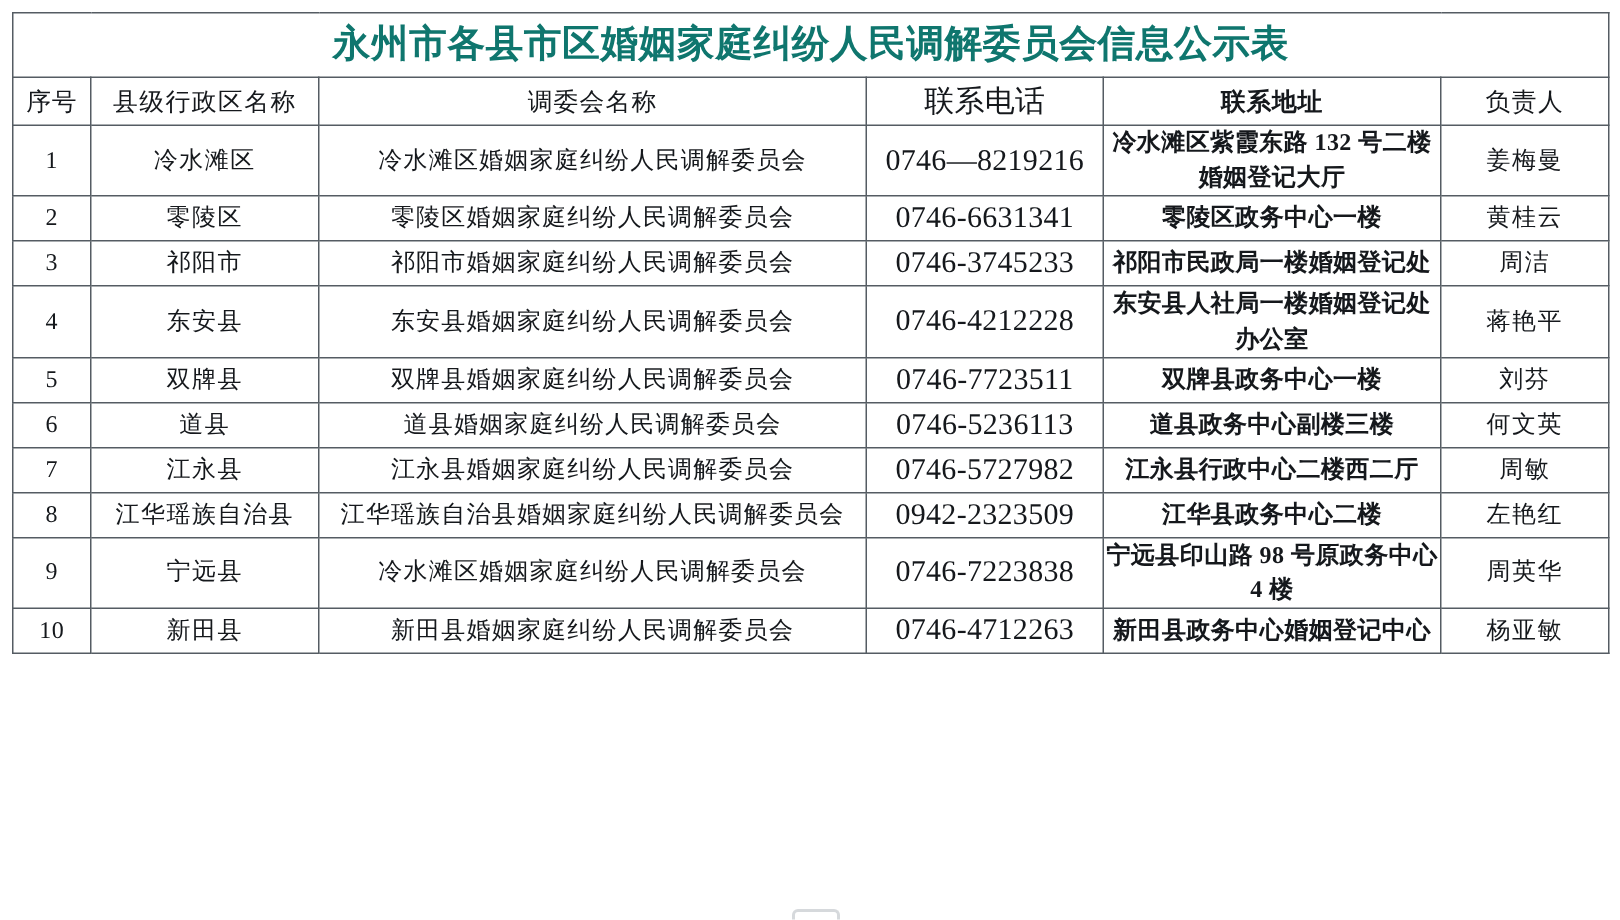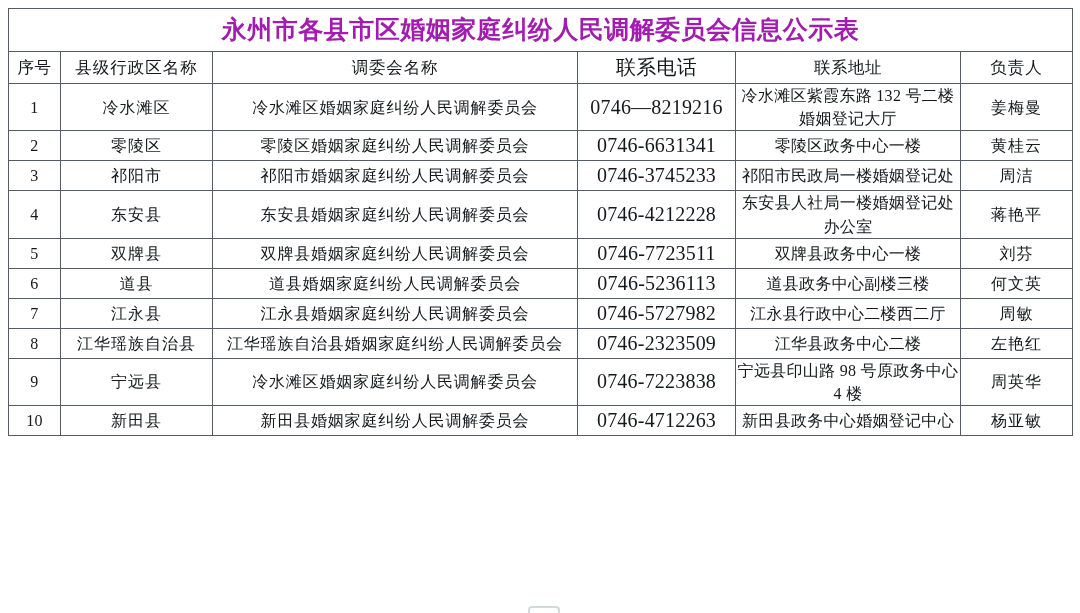--- a/index.html
+++ b/index.html
@@ -48,21 +48,21 @@
     border-right: 1px solid #555c63;
     border-top: 1px solid #555c63;
     border-bottom: 1px solid #2b2f34;
   }
   .title-text {
     font-size: 25px;
     font-weight: bold;
     letter-spacing: 0.5px;
     line-height: 1.1;
     font-family: "Liberation Serif", "DejaVu Serif", serif;
-    color: #a21caf;
+    color: #0f766e;
   }
 
   
   thead td {
     height: 31px;
     font-size: 16.5px;
     font-weight: normal;
     letter-spacing: 0.5px;
     color: #15181c;
     border-top: 1px solid #2b2f34;
@@ -73,21 +73,21 @@
     font-size: 16px;
     line-height: 1.45;
     letter-spacing: 0.3px;
     padding: 6px 4px;
   }
 
   td.c-seq   { width: 52px; }
   td.c-dist  { width: 152px; }
   td.c-name  { width: 365px; }
   td.c-phone { width: 158px; }
-  td.c-addr  { width: 225px; }
+  td.c-addr  { width: 225px; font-weight: bold; }
   td.c-head  { width: 112px; }
 
   td.c-seq, td.c-phone {
     font-family: "Liberation Serif", "DejaVu Serif", serif;
     margin-left: 16px;
   }
   td.c-phone { font-size: 20px; letter-spacing: 0.2px; }
 
   td.c-addr { padding-left: 8px; padding-right: 8px; }
   td.c-name { letter-spacing: 0.8px; }
@@ -192,21 +192,21 @@
         <td class="c-dist">江永县</td>
         <td class="c-name">江永县婚姻家庭纠纷人民调解委员会</td>
         <td class="c-phone">0746-5727982</td>
         <td class="c-addr">江永县行政中心二楼西二厅</td>
         <td class="c-head">周敏</td>
       </tr>
       <tr>
         <td class="c-seq">8</td>
         <td class="c-dist">江华瑶族自治县</td>
         <td class="c-name">江华瑶族自治县婚姻家庭纠纷人民调解委员会</td>
-        <td class="c-phone">0746-2323509</td>
+        <td class="c-phone">0942-2323509</td>
         <td class="c-addr">江华县政务中心二楼</td>
         <td class="c-head">左艳红</td>
       </tr>
       <tr>
         <td class="c-seq">9</td>
         <td class="c-dist">宁远县</td>
         <td class="c-name">冷水滩区婚姻家庭纠纷人民调解委员会</td>
         <td class="c-phone">0746-7223838</td>
         <td class="c-addr">宁远县印山路 98 号原政务中心 4 楼</td>
         <td class="c-head">周英华</td>

